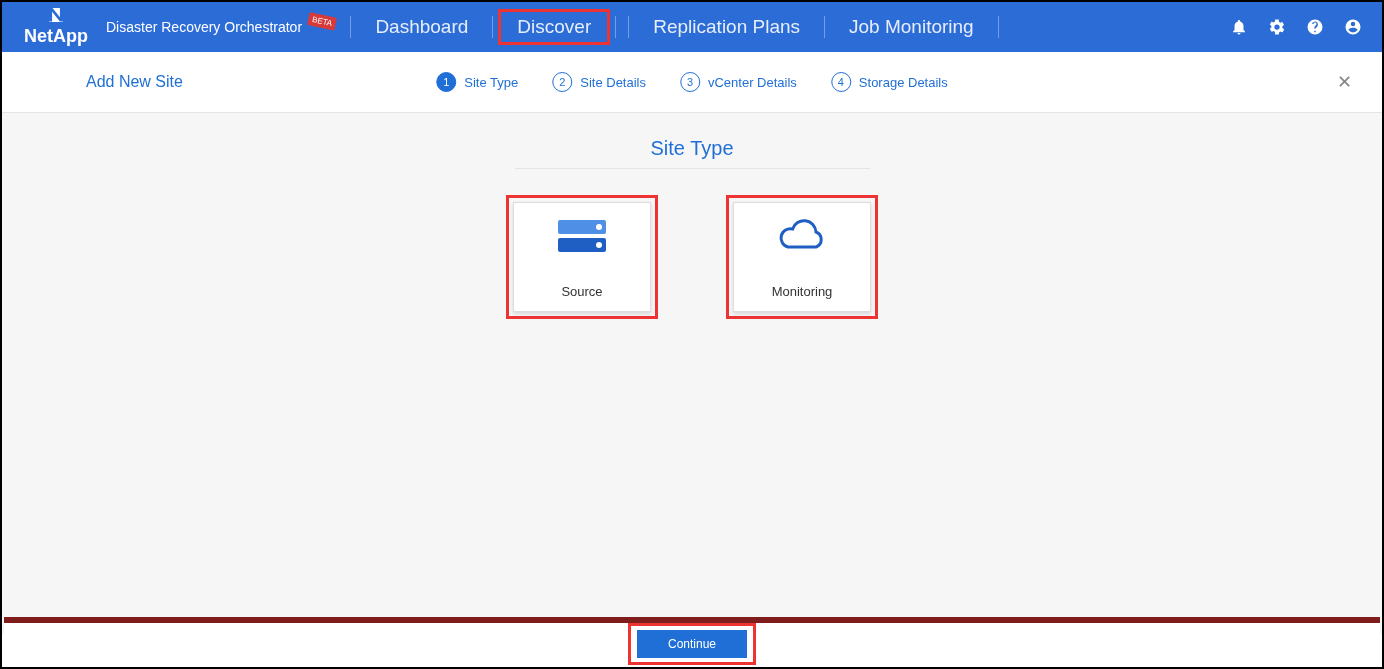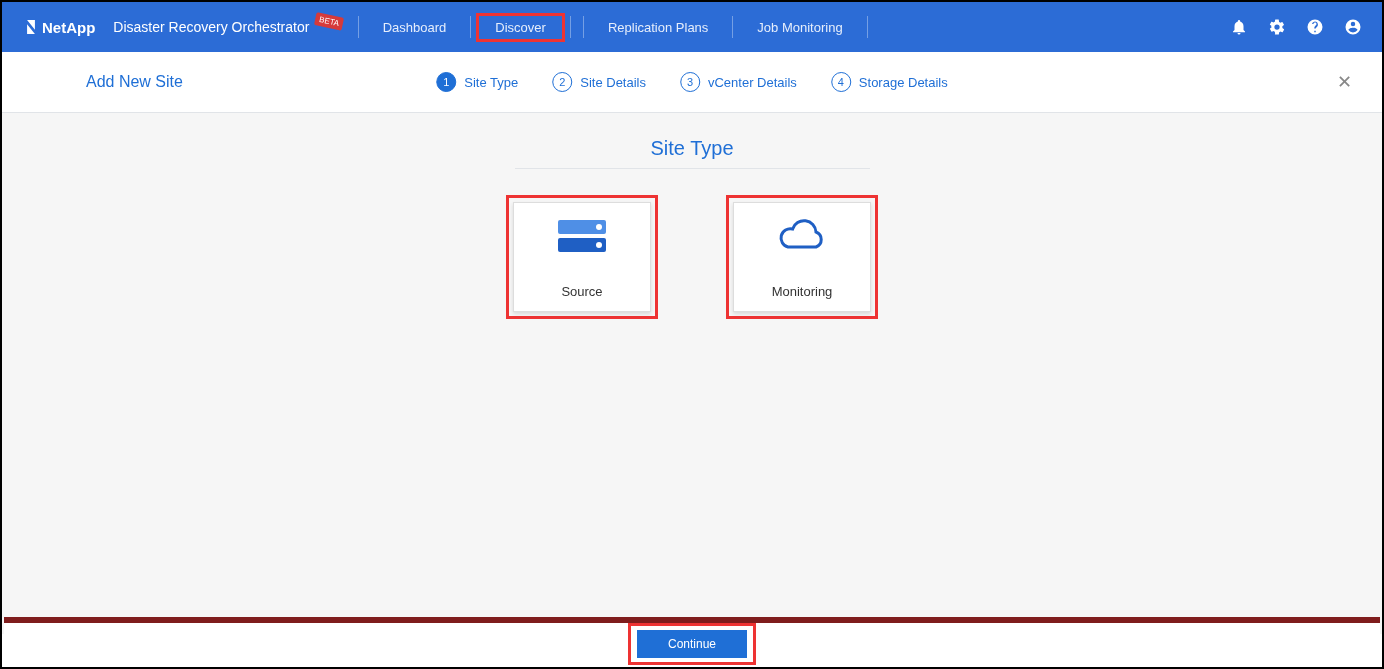--- a/index.html
+++ b/index.html
@@ -1,27 +1,27 @@
 <!DOCTYPE html>
 <html><head>
 <meta charset="utf-8">
 <style>
   * { box-sizing: border-box; margin: 0; padding: 0; }
   html, body { width: 1384px; height: 669px; font-family: -apple-system, BlinkMacSystemFont, "Segoe UI", Arial, sans-serif; background: #fff; overflow: hidden; }
   body { border: 2px solid #000; position: relative; }
 
   
   .topbar { height: 50px; background: #2c6cd6; display: flex; align-items: center; color: #fff; font-size: 13px; padding: 0 20px 0 22px; }
-  .logo { display: flex; align-items: center; gap: 4px; font-weight: 600; font-size: 15px; margin-right: 18px; }
+  .logo { display: flex; align-items: center; gap: 4px; font-weight: 600; font-size: 18px; margin-right: 18px; flex-direction: column; }
   .logo-n { width: 14px; height: 14px; background: #fff; position: relative; }
   .logo-n::after { content:""; position:absolute; inset:0; background:#2c6cd6; clip-path: polygon(22% 100%,22% 30%,78% 100%,78% 0%,100% 0%,100% 100%,78% 100%,78% 70%,22% 0%,0% 0%,0% 100%);} 
   .product { font-size: 14px; font-weight: 400; margin-right: 6px; }
   .beta { background:#d63a3a; font-size:8px; padding:2px 4px; transform:rotate(12deg); border-radius:2px; margin-right:8px; position:relative; top:-6px;}
   .nav-sep { width:1px; height:22px; background:rgba(255,255,255,.35); margin:0 6px; }
-  .nav-item { padding:6px 18px; color:#e6eefc; cursor:pointer; font-size:13px; }
+  .nav-item { padding:6px 18px; color:#e6eefc; cursor:pointer; font-size:19px; }
   .nav-item.highlight { outline:3px solid #e33; outline-offset:-2px; }
   .nav-right { margin-left:auto; display:flex; align-items:center; gap:20px; }
   .nav-icon svg { width:18px; height:18px; fill:#fff; display:block; }
 
   
   .subbar { height:61px; border-bottom:1px solid #e1e4e8; display:flex; align-items:center; padding:0 30px 0 84px; position:relative; }
   .subtitle { color:#1f6fd6; font-size:16px; }
   .steps { position:absolute; left:50%; transform:translateX(-50%); display:flex; gap:34px; }
   .step { display:flex; align-items:center; gap:8px; font-size:13px; color:#1f6fd6; cursor:default; }
   .step-badge { width:20px; height:20px; border-radius:50%; border:1.5px solid #1f6fd6; display:flex; align-items:center; justify-content:center; font-size:11px; color:#1f6fd6; }

